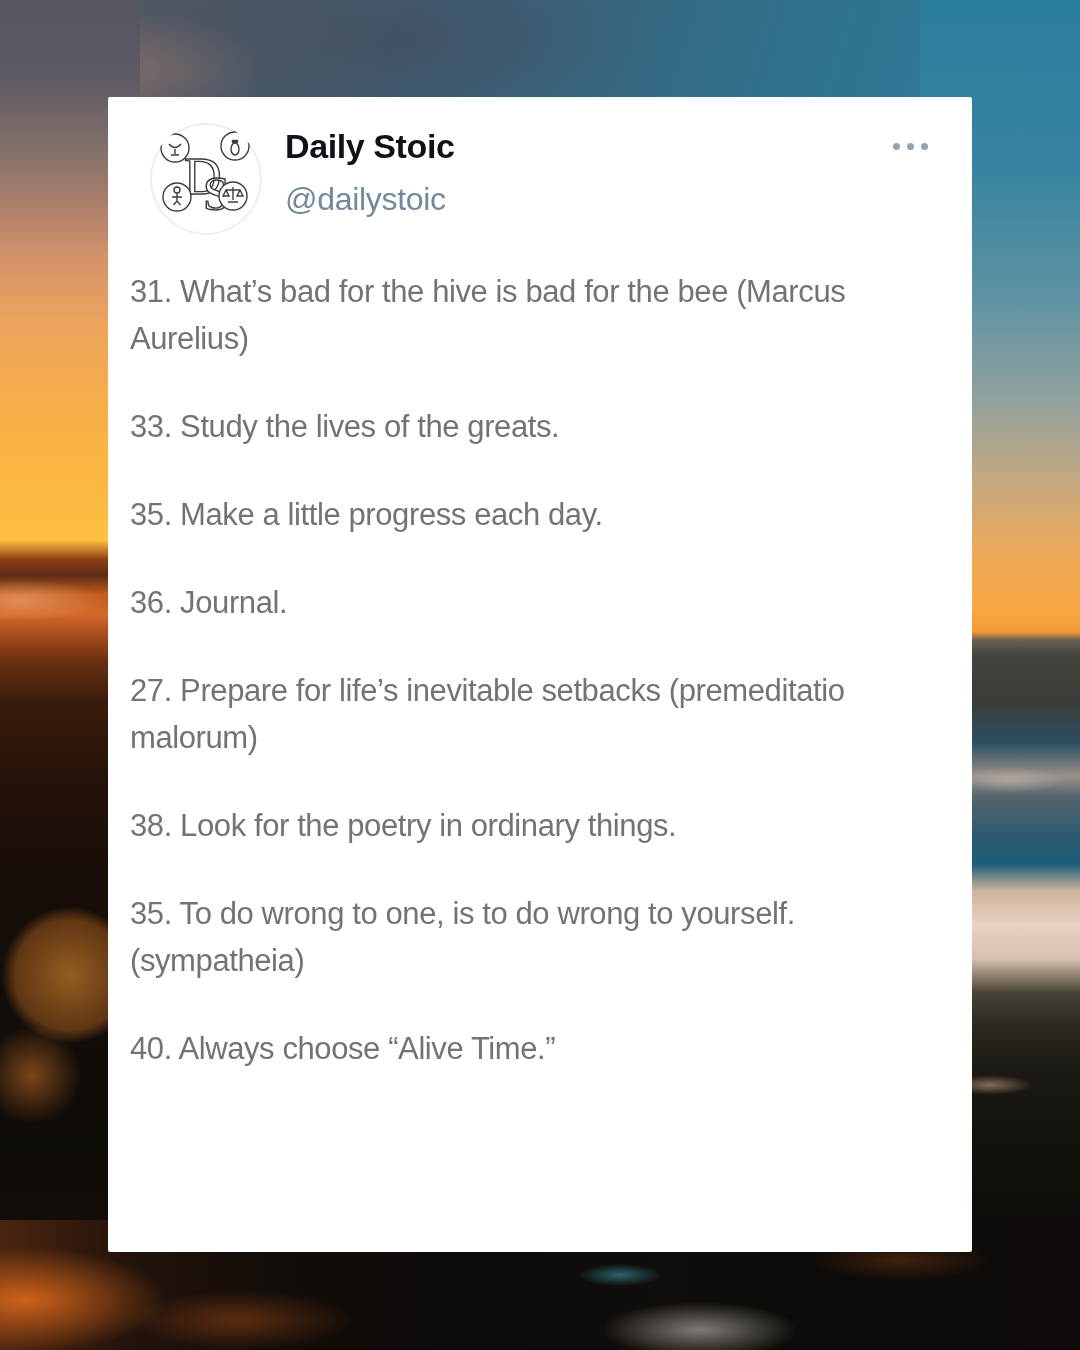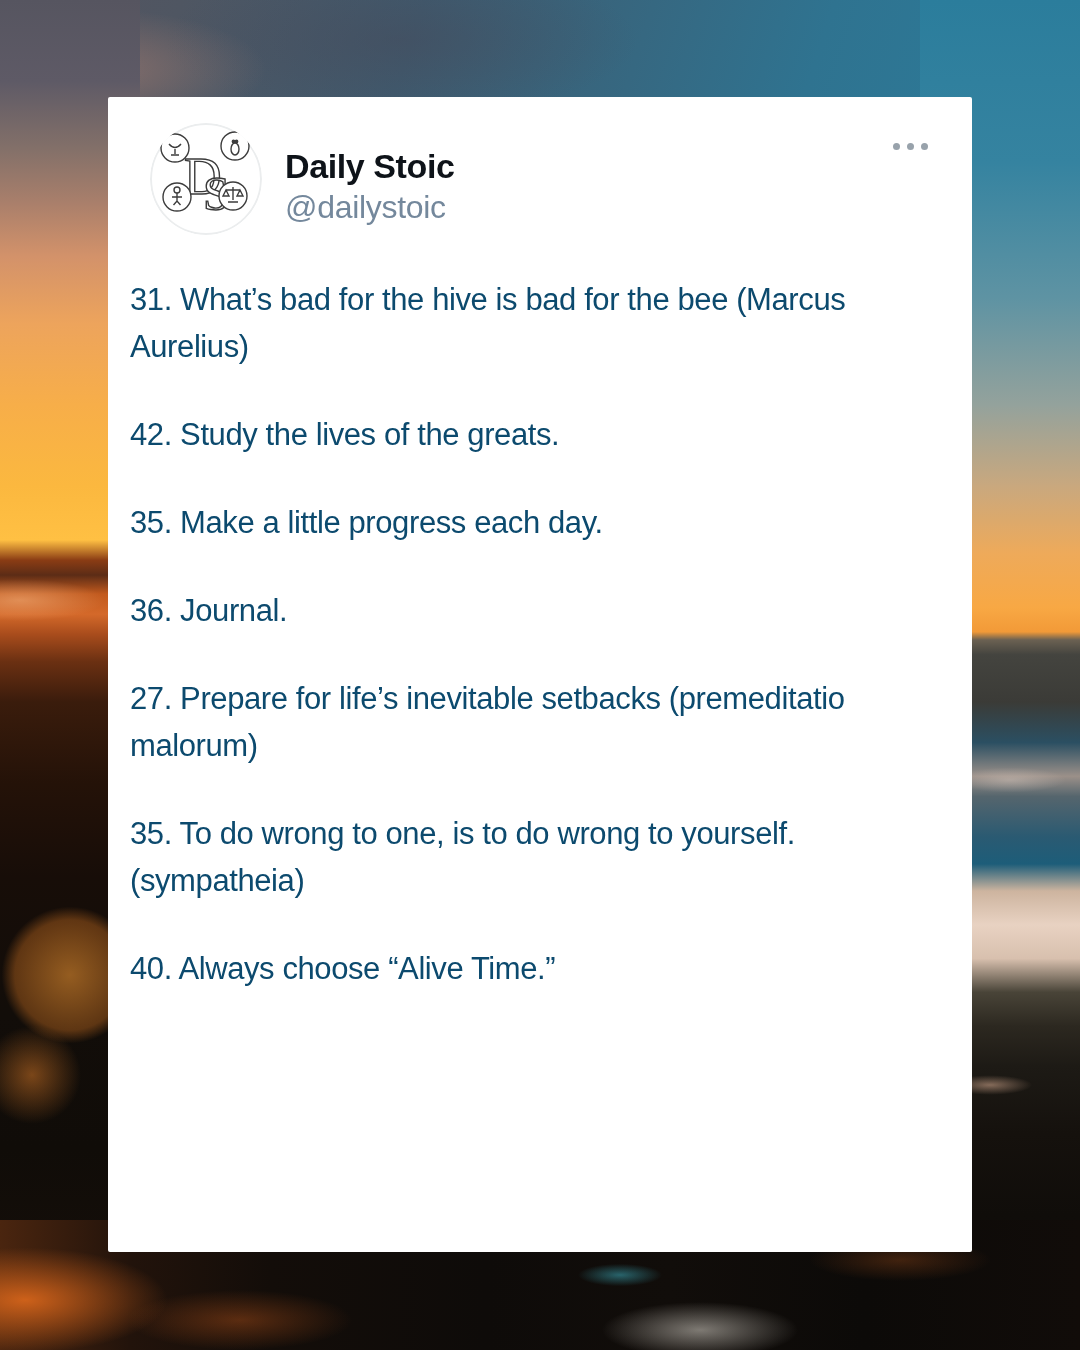--- a/index.html
+++ b/index.html
@@ -62,33 +62,33 @@
     background:#ffffff;border-radius:2px;
   }
   .card-header{position:absolute;left:0;top:0;width:100%;height:140px;}
   .avatar{
     position:absolute;left:42px;top:26px;width:112px;height:112px;border-radius:50%;
     overflow:hidden;background:#fff;
   }
   .avatar svg{display:block;width:112px;height:112px;}
   .author{position:absolute;left:177px;top:28px;}
   .author-name{
-    font-size:34px;font-weight:bold;color:#0e1319;line-height:42px;letter-spacing:-.4px;margin-top:20px;
+    font-size:34px;font-weight:bold;color:#0e1319;line-height:42px;letter-spacing:-.4px;
   }
   .author-handle{
-    font-size:32px;color:#74889c;line-height:40px;letter-spacing:-.3px;
+    font-size:32px;color:#74889c;line-height:40px;letter-spacing:-.3px;margin-top:12px;
   }
   .more{
     position:absolute;right:40px;top:42px;display:flex;gap:7px;align-items:center;
     padding:4px;cursor:pointer;
   }
   .more .dot{width:7px;height:7px;border-radius:50%;background:#98a2ab;}
   .card-body{position:absolute;left:22px;right:22px;top:163px;}
   .card-body p{
-    margin:16px 0 41px 0;font-size:31px;line-height:47px;color:#0c4a6e;
+    margin:8px 0 41px 0;font-size:31px;line-height:47px;color:#737373;
     letter-spacing:-.4px;white-space:pre-line;
   }
 </style>
 </head>
 <body>
 
 <div class="stage">
 
   <div class="bg-base"></div>
   <div class="bg-left"></div>
@@ -130,24 +130,25 @@
       <div class="more">
         <span class="dot"></span>
         <span class="dot"></span>
         <span class="dot"></span>
       </div>
     </div>
 
     <div class="card-body">
       <p>31. What’s bad for the hive is bad for the bee (Marcus
 Aurelius)</p>
-      <p>42. Study the lives of the greats.</p>
+      <p>33. Study the lives of the greats.</p>
       <p>35. Make a little progress each day.</p>
       <p>36. Journal.</p>
       <p>27. Prepare for life’s inevitable setbacks (premeditatio
 malorum)</p>
+      <p>38. Look for the poetry in ordinary things.</p>
       <p>35. To do wrong to one, is to do wrong to yourself.
 (sympatheia)</p>
       <p>40. Always choose “Alive Time.”</p>
     </div>
 
   </div>
 </div>
 
 </body></html>

